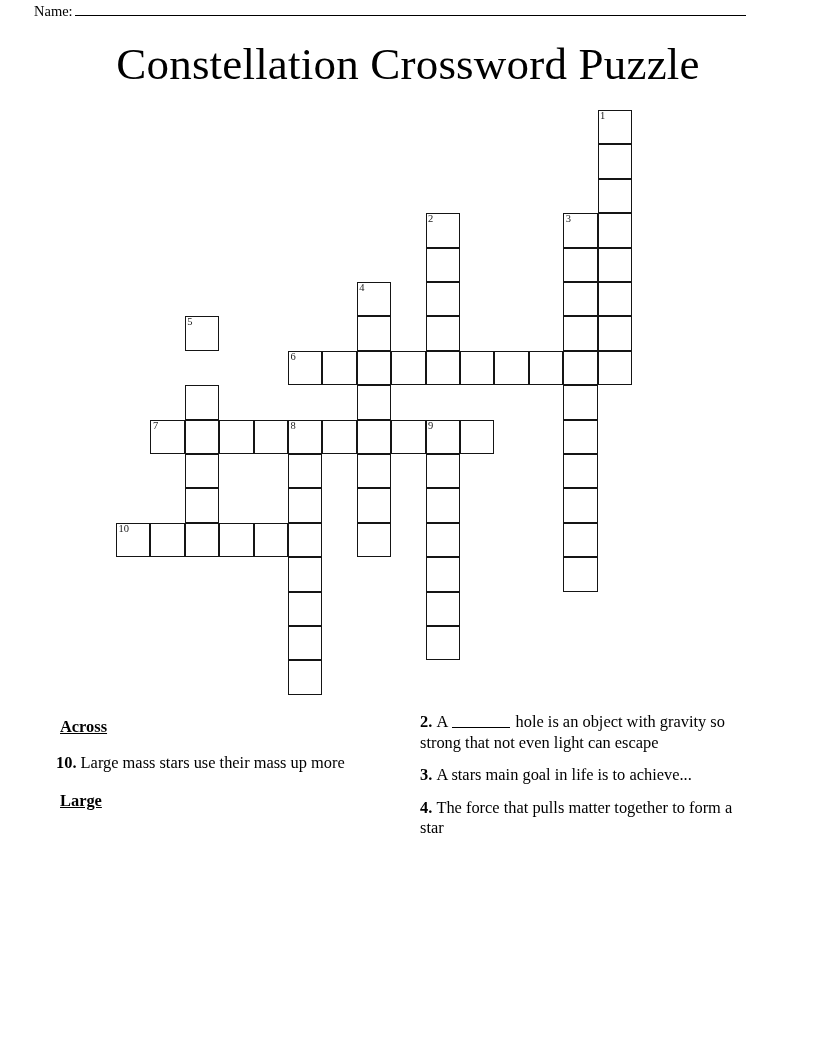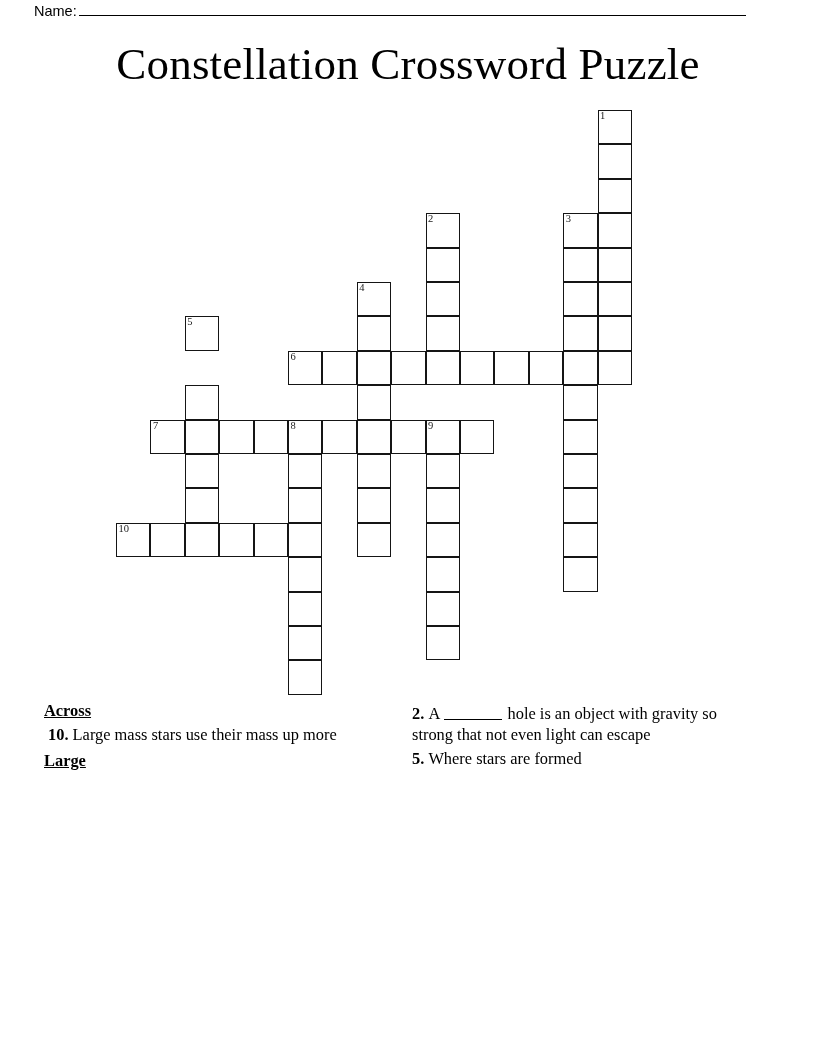--- a/index.html
+++ b/index.html
@@ -19,21 +19,21 @@
 
   
   #name-line {
     position: absolute;
     left: 34px;
     top: 2px;
     width: 712px;
     height: 20px;
     display: flex;
     align-items: baseline;
-    font-family: Liberation Sans, sans-serif;
+    font-family: Liberation Serif, serif;
     font-size: 14.5px;
     line-height: 18px;
   }
   #name-line .name-label { white-space: pre; }
   #name-line .name-rule {
     flex: 1 1 auto;
     border-bottom: 1.3px solid #000;
     height: 13px;
     margin-left: 2px;
   }
@@ -93,24 +93,24 @@
     line-height: 20.5px;
   }
   #clue-col-left  { left: 44px;  width: 340px; }
   #clue-col-right { left: 408px; width: 352px; }
 
   .clue-heading {
     font-weight: bold;
     text-decoration: underline;
     font-size: 16.4px;
     line-height: 21px;
-    margin: 0;
+    margin: 16px;
   }
   .clue-item {
-    margin: 4px;
+    margin: 12px;
     text-indent: 0;
   }
   .clue-num { font-weight: bold; }
   .blank-rule {
     display: inline-block;
     border-bottom: 1.1px solid #000;
     width: 58px;
     height: 0.85em;
     margin: 0 1px -1px 1px;
     vertical-align: baseline;
@@ -219,15 +219,16 @@
   </div>
 
 <div id="clues">
   <div class="clue-col" id="clue-col-left">
       <div class="clue-heading">Across</div>
       <div class="clue-item"><span class="clue-num">10. </span><span>Large mass stars use their mass up more</span></div>
       <div class="clue-heading">Large</div>
     </div>
   <div class="clue-col" id="clue-col-right">
       <div class="clue-item"><span class="clue-num">2. </span><span>A </span><span class="blank-rule"></span><span> hole is an object with gravity so strong that not even light can escape</span></div>
-      <div class="clue-item"><span class="clue-num">5. </span><span>Where stars are formed</span></div>
+      <div class="clue-item"><span class="clue-num">3. </span><span>A stars main goal in life is to achieve...</span></div>
+      <div class="clue-item"><span class="clue-num">4. </span><span>The force that pulls matter together to form a star</span></div>
     </div>
 </div>
 
 </body></html>

